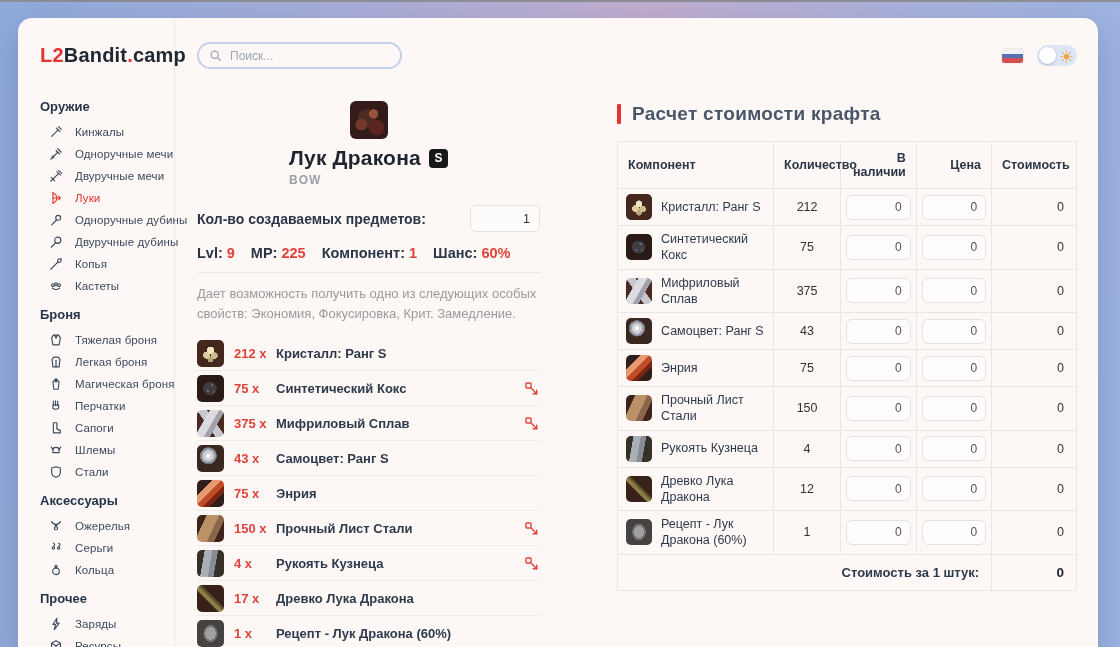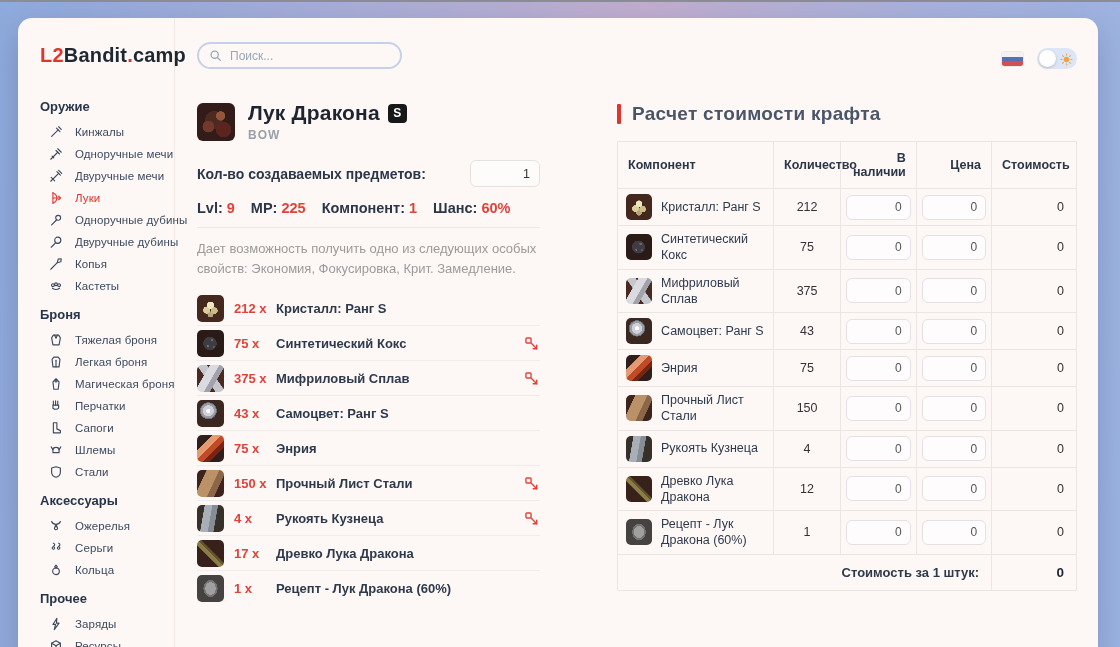--- a/index.html
+++ b/index.html
@@ -18,37 +18,37 @@
   .nav-section { margin-bottom:10px; }
   .nav-section-label { font-size:13px; font-weight:700; color:#27354a; margin-bottom:7px; }
   .nav-item { display:flex; align-items:center; height:22px; color:#3c4a5e; text-decoration:none; cursor:pointer; padding-left:8px; }
   .nav-item .nav-icon { width:16px; display:flex; align-items:center; justify-content:center; margin-right:11px; flex:0 0 16px; }
   .nav-item .nav-label { font-size:11.5px; font-weight:500; letter-spacing:.1px; white-space:nowrap; }
   .nav-item.active { color:#e0342f; }
   .nav-icon svg { stroke:currentColor; }
 
   
   .content { flex:1; padding:24px 21px 0 22px; overflow:hidden; }
-  .topbar { display:flex; justify-content:space-between; align-items:flex-end; }
+  .topbar { display:flex; justify-content:space-between; align-items:center; }
   .searchbox { display:flex; align-items:center; width:205px; height:27px; border:2px solid #c5d1e8; border-radius:14px; padding:0 10px; background:transparent; }
   .searchbox svg { stroke:#9aa7be; margin-right:8px; flex:0 0 auto; }
   .searchbox input { border:none; outline:none; background:transparent; font-size:12px; color:#4a5568; width:100%; font-family:"Liberation Sans", sans-serif; }
   .searchbox input::placeholder { color:#9aa5b8; }
   .topbar-right { display:flex; align-items:center; gap:14px; }
   .flag { width:21px; height:14px; border-radius:2.5px; cursor:pointer;
     background:linear-gradient(#f2f2f2 0 33.3%, #5670b3 33.3% 66.6%, #d05150 66.6% 100%);
     box-shadow:0 0 0 1px rgba(0,0,0,.06); }
   .toggle { position:relative; width:40px; height:21px; border-radius:11px; background:#dce6f6; cursor:pointer; }
   .toggle .knob { position:absolute; top:2px; left:2px; width:17px; height:17px; border-radius:50%; background:#fff; box-shadow:0 1px 3px rgba(0,0,0,.2); }
   .toggle .sun { position:absolute; top:3.5px; right:4px; }
 
   .columns { display:flex; gap:77px; margin-top:32px; }
   .item-panel { width:343px; flex:0 0 343px; }
 
-  .item-head { display:flex; align-items:center; gap:13px; margin-bottom:18px; }
+  .item-head { display:flex; align-items:center; gap:7px; margin-bottom:18px;flex-direction:column; }
   .item-img { border-radius:6px; background-color:#3a201c; flex:0 0 auto; }
   .item-img.lg { width:38px; height:38px; }
   .item-img.sm { width:27px; height:27px; border-radius:5px; }
   .item-img.xs { width:26px; height:26px; border-radius:5px; }
   .item-title-row { display:flex; align-items:center; gap:8px; }
   .item-title { font-size:21px; font-weight:800; color:#1e2530; letter-spacing:.2px; }
   .grade-badge { width:19px; height:19px; border-radius:4px; background:#17181a; color:#fff; font-size:12px; font-weight:700; display:flex; align-items:center; justify-content:center; }
   .item-type { font-size:12px; font-weight:700; color:#9aa0a8; letter-spacing:1px; margin-top:3px; }
 
   .craft-count-row { display:flex; align-items:center; justify-content:space-between; margin-bottom:13px; }

